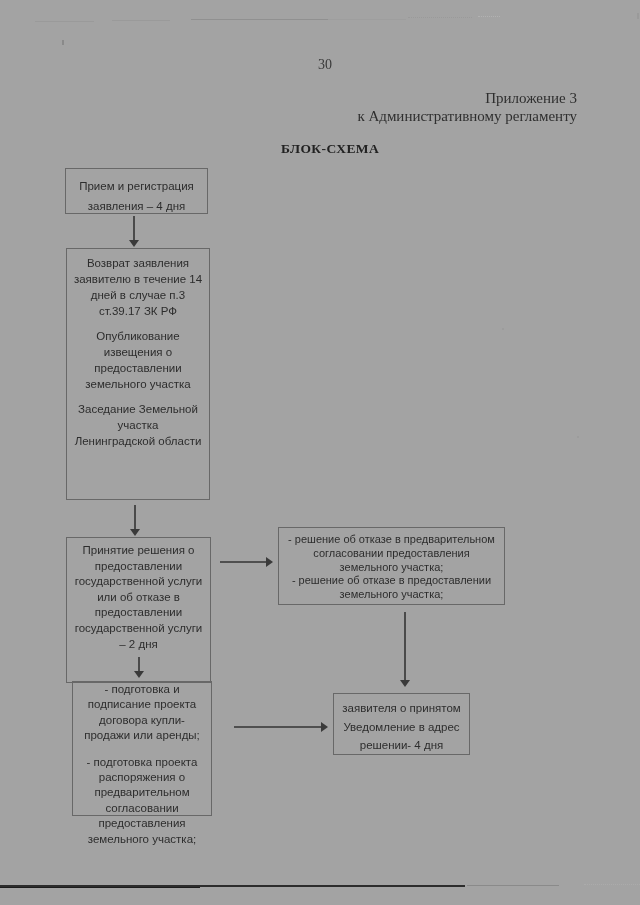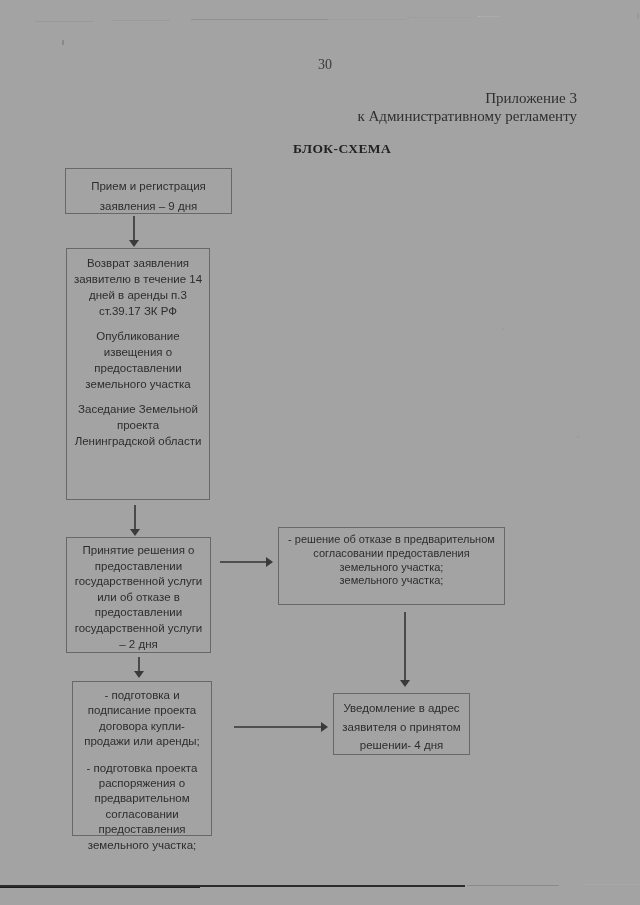--- a/index.html
+++ b/index.html
@@ -17,42 +17,42 @@
     font-family:"Liberation Serif",serif;
     font-size:14px;color:#3a3a3a;
   }
   .appendix{
     position:absolute;right:63px;top:89px;
     text-align:right;
     font-family:"Liberation Serif",serif;
     font-size:15px;line-height:18px;color:#2f2f2f;
   }
   .doc-title{
-    position:absolute;left:293px;top:141px;
+    position:absolute;left:281px;top:141px;
     font-family:"Liberation Serif",serif;
     font-weight:bold;font-size:13.5px;letter-spacing:.4px;color:#222;
   }
   .box{
     position:absolute;box-sizing:border-box;
     border:1px solid #686868;
     text-align:center;
     font-size:11.5px;color:#2d2d2d;
     background:transparent;
   }
   .ln{white-space:nowrap;}
-  #intake{left:65px;top:168px;width:167px;height:46px;padding-top:7px;}
+  #intake{left:65px;top:168px;width:143px;height:46px;padding-top:7px;}
   #intake .ln{line-height:20px;}
   #review{left:66px;top:248px;width:144px;height:252px;padding-top:6px;}
   #review .ln{line-height:16px;}
   #review .para{margin-bottom:9px;}
-  #decision{left:66px;top:537px;width:145px;height:116px;padding-top:5px;}
+  #decision{left:66px;top:537px;width:145px;height:146px;padding-top:5px;}
   #decision .ln{line-height:15.6px;}
   #refusal{left:278px;top:527px;width:227px;height:78px;padding-top:5px;font-size:11px;}
   #refusal .ln{line-height:13.8px;}
-  #contract{left:72px;top:681px;width:140px;height:155px;padding-top:6px;}
+  #contract{left:72px;top:681px;width:140px;height:135px;}
   #contract .ln{line-height:15.4px;}
   #contract .para{margin-bottom:11px;}
   #notification{left:333px;top:693px;width:137px;height:62px;padding-top:5px;}
   #notification .ln{line-height:18.5px;}
   .vline{position:absolute;width:2px;background:#4a4a4a;}
   .hline{position:absolute;height:2px;background:#4f4f4f;}
   .head-down{
     position:absolute;width:0;height:0;
     border-left:5px solid transparent;border-right:5px solid transparent;
     border-top:7px solid #3a3a3a;
@@ -83,42 +83,42 @@
 
   <div class="page-number">30</div>
   <div class="appendix">
     <div>Приложение 3</div>
     <div>к Административному регламенту</div>
   </div>
   <div class="doc-title">БЛОК-СХЕМА</div>
 
   <div class="box" id="intake">
     <div class="ln">Прием и регистрация</div>
-    <div class="ln">заявления – 9 дня</div>
+    <div class="ln">заявления – 4 дня</div>
   </div>
 
   <div class="vline" style="left:133px;top:216px;height:26px;"></div>
   <div class="head-down" style="left:129px;top:240px;"></div>
 
   <div class="box" id="review">
     <div class="para">
       <div class="ln">Возврат заявления</div>
       <div class="ln">заявителю в течение 14</div>
-      <div class="ln">дней в аренды п.3</div>
+      <div class="ln">дней в случае п.3</div>
       <div class="ln">ст.39.17 ЗК РФ</div>
     </div>
     <div class="para">
       <div class="ln">Опубликование</div>
       <div class="ln">извещения о</div>
       <div class="ln">предоставлении</div>
       <div class="ln">земельного участка</div>
     </div>
     <div class="para">
       <div class="ln">Заседание Земельной</div>
-      <div class="ln">проекта</div>
+      <div class="ln">участка</div>
       <div class="ln">Ленинградской области</div>
     </div>
   </div>
 
   <div class="vline" style="left:134px;top:505px;height:26px;"></div>
   <div class="head-down" style="left:130px;top:529px;"></div>
 
   <div class="box" id="decision">
     <div class="ln">Принятие решения о</div>
     <div class="ln">предоставлении</div>
@@ -129,20 +129,21 @@
     <div class="ln">– 2 дня</div>
   </div>
 
   <div class="hline" style="left:220px;top:561px;width:47px;"></div>
   <div class="head-right" style="left:266px;top:557px;"></div>
 
   <div class="box" id="refusal">
     <div class="ln">- решение об отказе в предварительном</div>
     <div class="ln">согласовании предоставления</div>
     <div class="ln">земельного участка;</div>
+    <div class="ln">- решение об отказе в предоставлении</div>
     <div class="ln">земельного участка;</div>
   </div>
 
   <div class="vline" style="left:404px;top:612px;height:70px;"></div>
   <div class="head-down" style="left:400px;top:680px;"></div>
 
   <div class="vline" style="left:138px;top:657px;height:16px;"></div>
   <div class="head-down" style="left:134px;top:671px;"></div>
 
   <div class="box" id="contract">
@@ -159,22 +160,22 @@
       <div class="ln">согласовании</div>
       <div class="ln">предоставления</div>
       <div class="ln">земельного участка;</div>
     </div>
   </div>
 
   <div class="hline" style="left:234px;top:726px;width:88px;"></div>
   <div class="head-right" style="left:321px;top:722px;"></div>
 
   <div class="box" id="notification">
+    <div class="ln">заявителя о принятом</div>
     <div class="ln">Уведомление в адрес</div>
-    <div class="ln">заявителя о принятом</div>
     <div class="ln">решении- 4 дня</div>
   </div>
 
   <div class="artifact" style="left:0;top:885px;width:465px;height:2px;background:#2c2c2c;"></div>
   <div class="artifact" style="left:0;top:887px;width:200px;height:1px;background:#1d1d1d;"></div>
   <div class="artifact" style="left:467px;top:885px;width:92px;height:1px;background:#8a8a8a;"></div>
   <div class="artifact" style="left:584px;top:884px;width:58px;height:0;border-top:1px dotted #ababab;"></div>
 
 </div>
 

